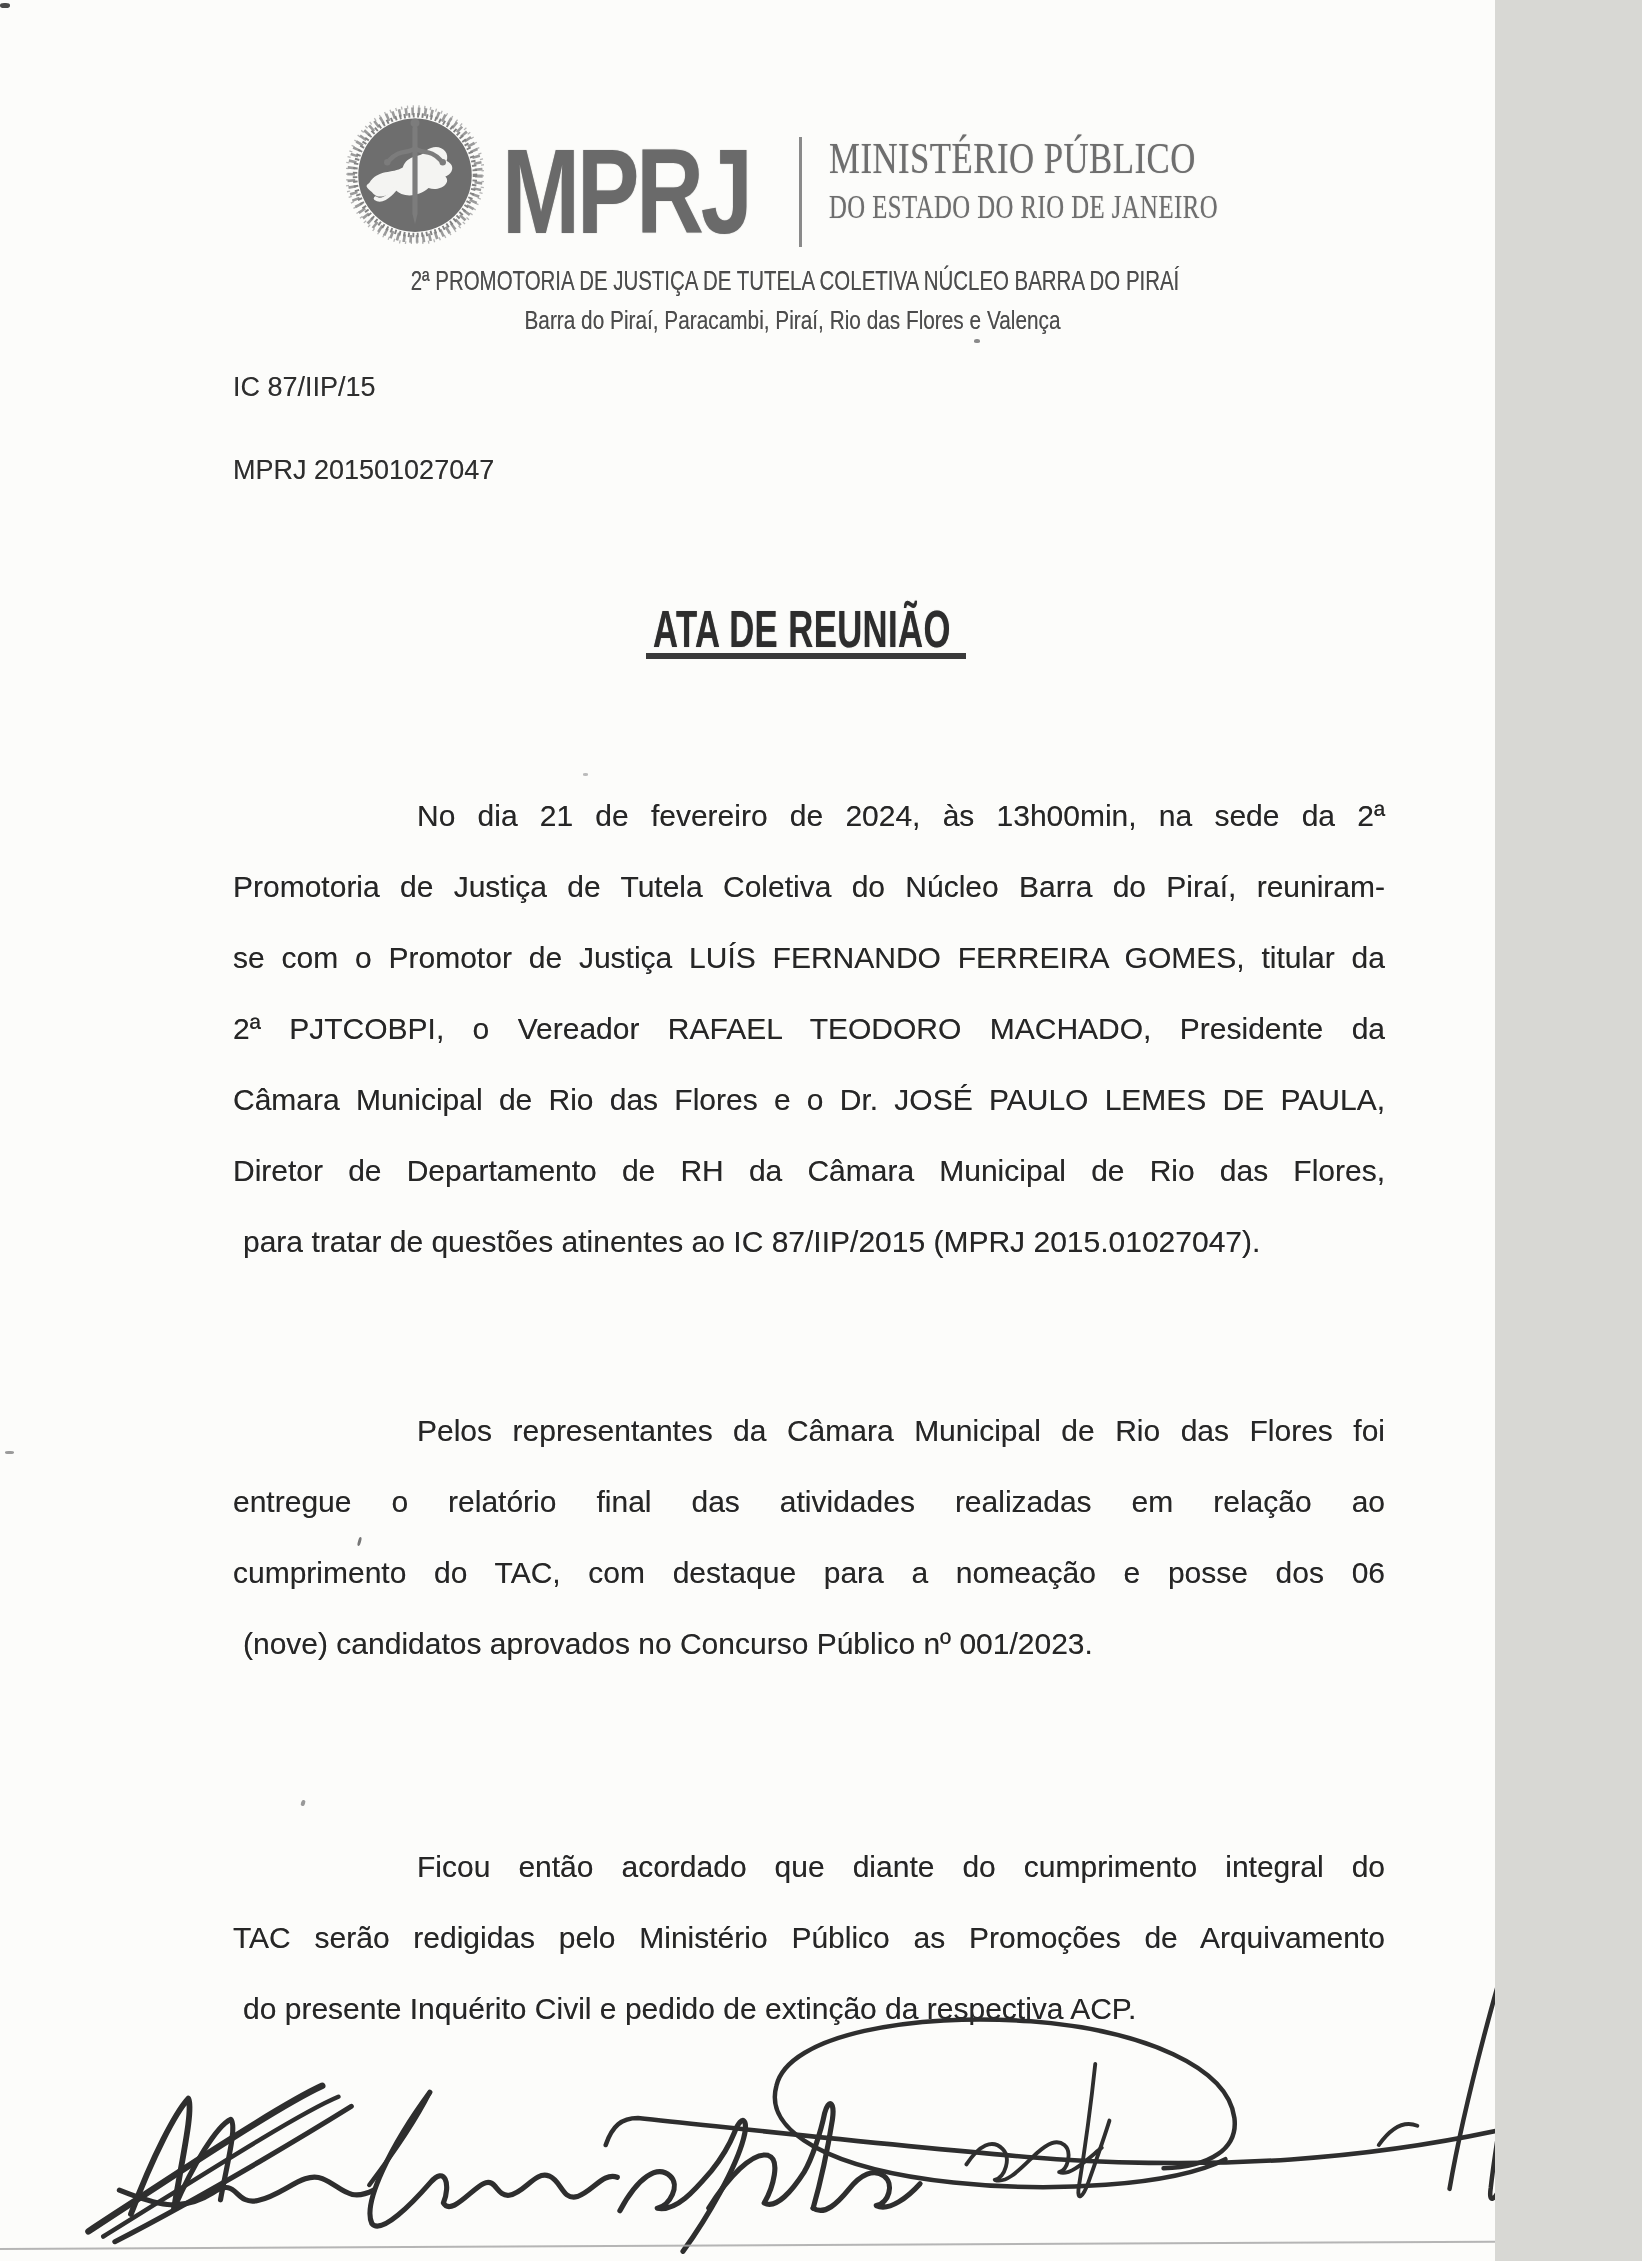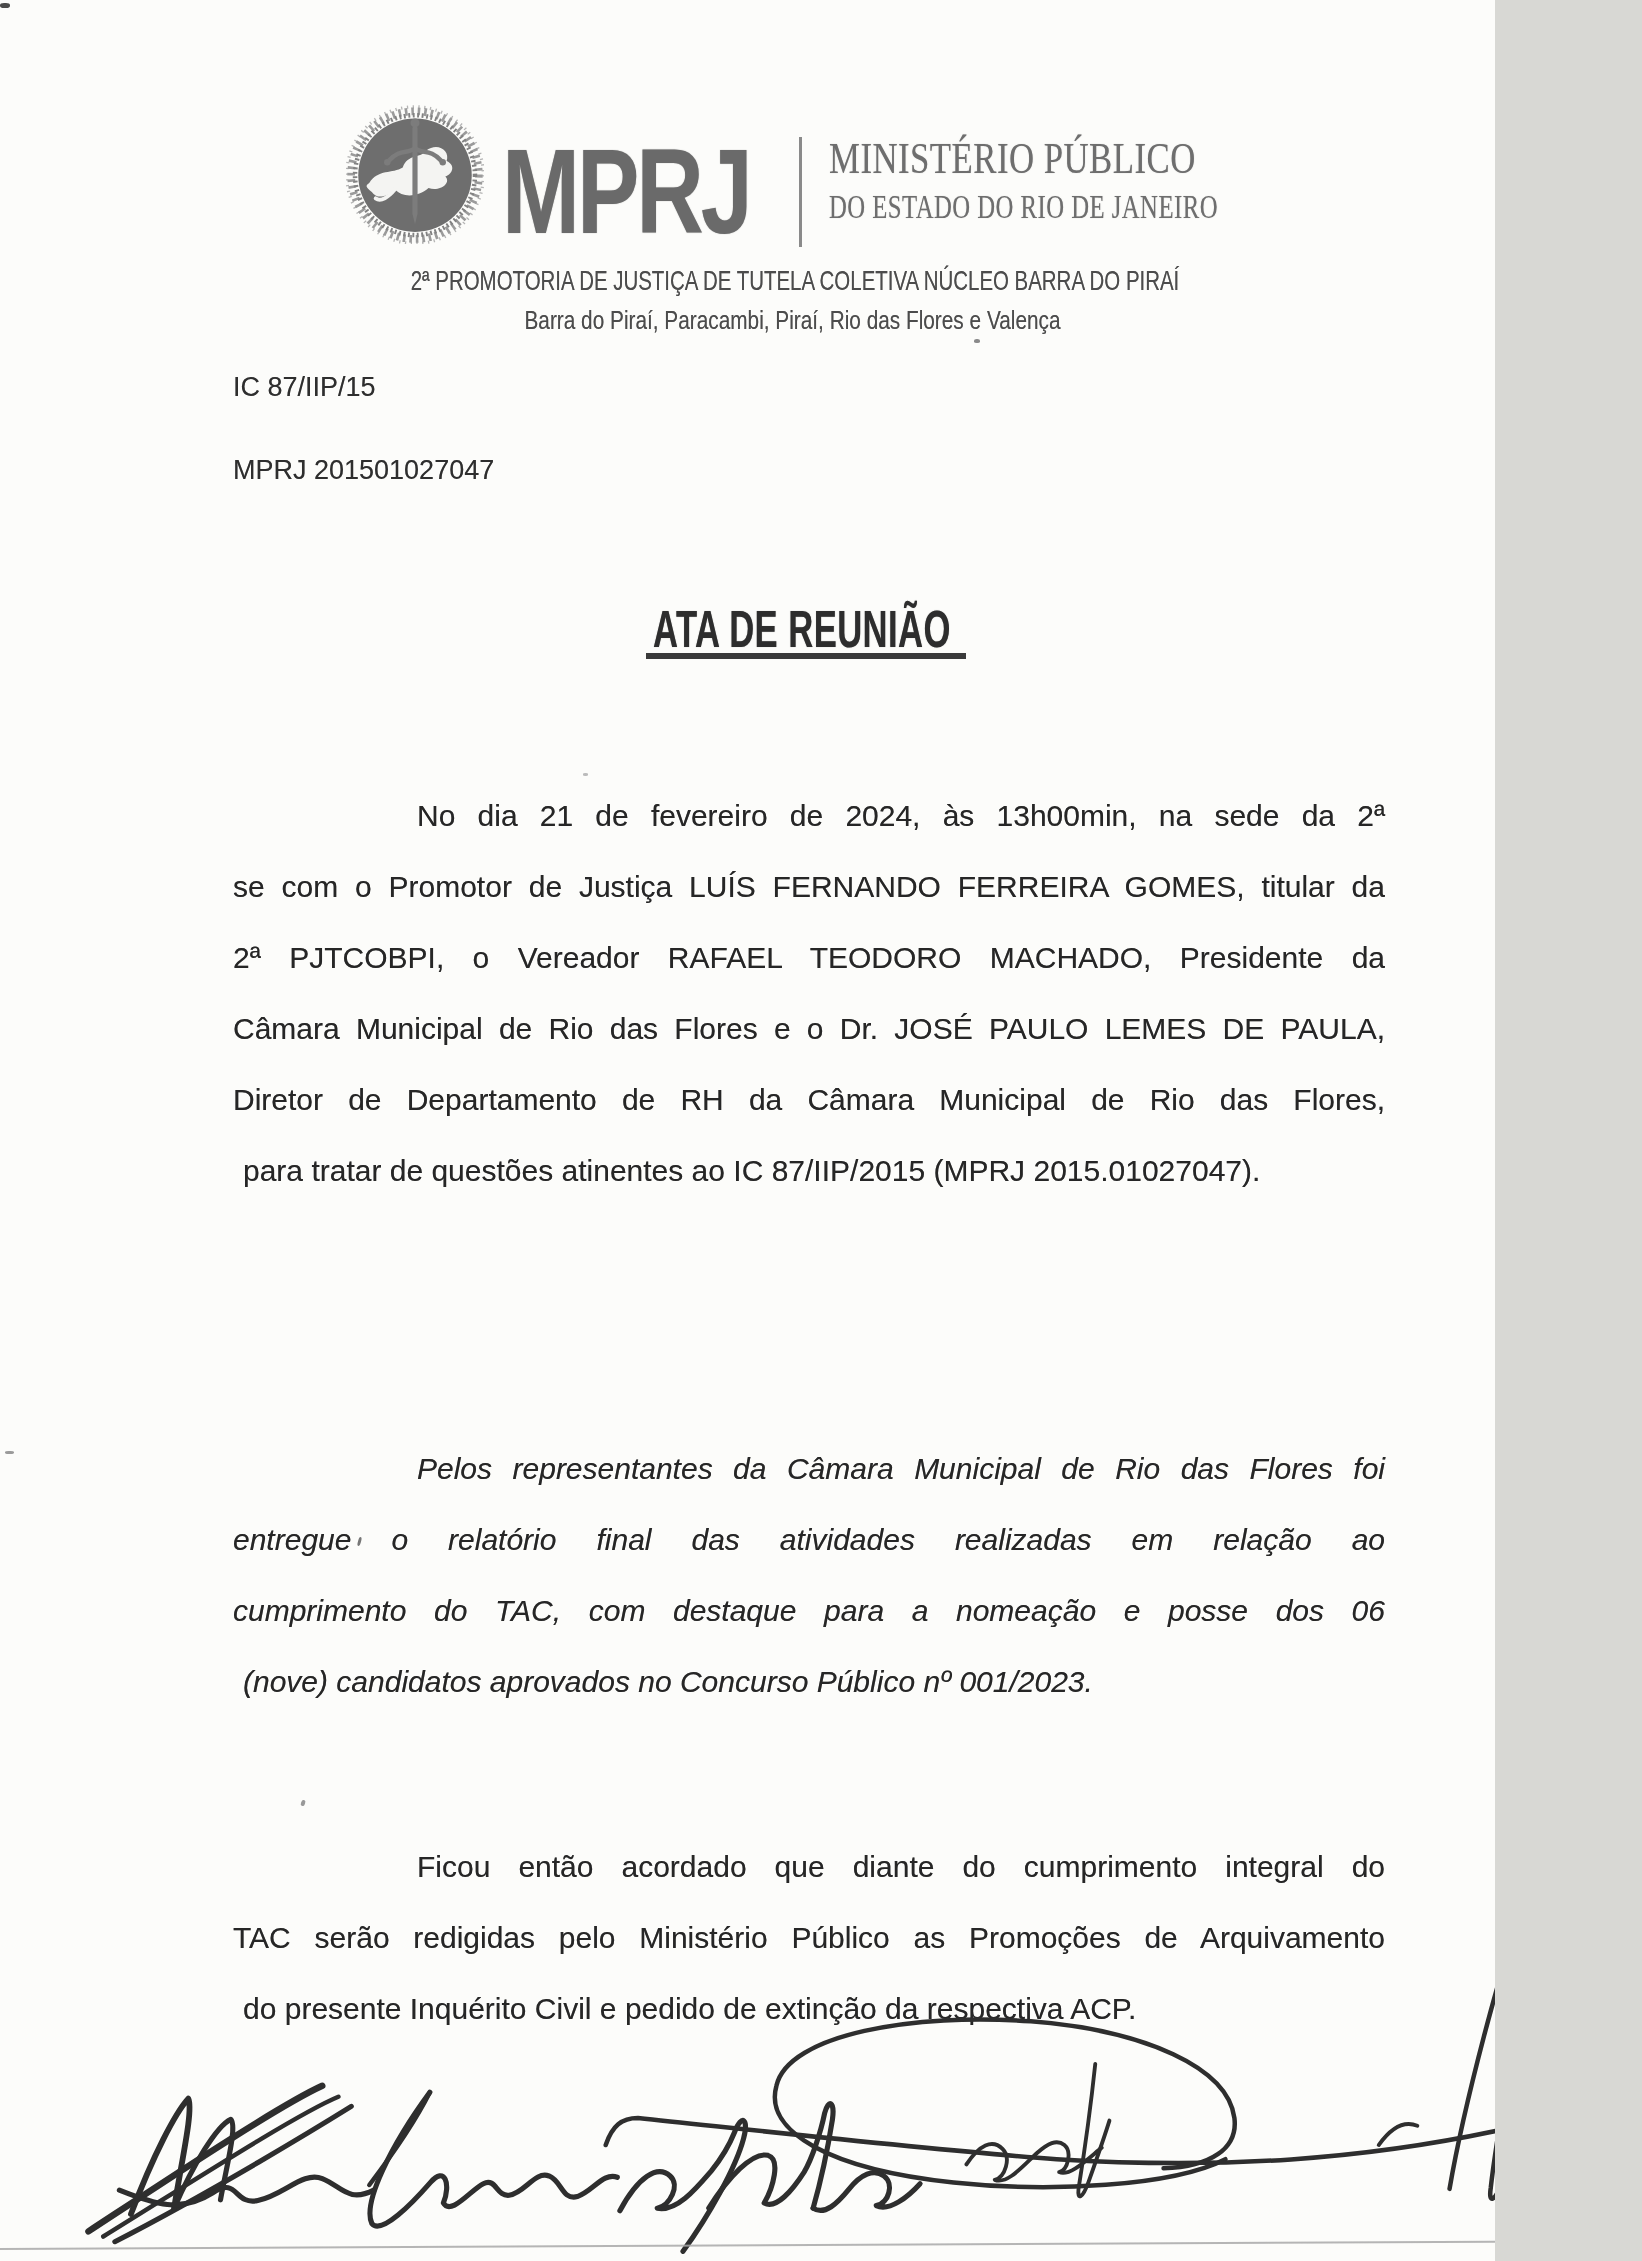--- a/index.html
+++ b/index.html
@@ -44,21 +44,21 @@
     text-shadow:0 0 1px rgba(30,30,30,.5);
   }
   #title-underline{position:absolute;left:646px;top:653px;width:320px;height:6.4px;background:#3a3a3a;}
   
   .para{position:absolute;left:233px;width:1152px;font-size:30px;
     text-shadow:0 0 0.6px rgba(35,35,35,.5);}
   .ln{height:71px;line-height:71px;text-align:justify;text-align-last:justify;white-space:normal;}
   .ln.first{text-indent:184px;}
   .ln.last{text-align:left;text-align-last:left;margin-left:10px;}
   #para1{top:780px;}
-  #para2{top:1433px;font-style:italic;}
+  #para2{top:1395px;}
   #para3{top:1831px;}
   
   #signatures{position:absolute;left:0;top:0;width:1643px;height:2261px;pointer-events:none;}
   #bottom-scan-line{position:absolute;left:-3.9px;top:2244px;width:1651px;height:1.9px;background:#a8a8a8;
     transform:rotate(-0.28deg);opacity:.85;}
   .speck{position:absolute;border-radius:40%;}
 </style>
 </head>
 <body>
 
@@ -87,20 +87,21 @@
   <div id="subtitle2" class="subtitle">Barra do Piraí, Paracambi, Piraí, Rio das Flores e Valença</div>
 
   <div id="ref-ic" class="ref">IC 87/IIP/15</div>
   <div id="ref-mprj" class="ref">MPRJ 201501027047</div>
 
   <div id="doc-title">ATA DE REUNIÃO</div>
   <div id="title-underline"></div>
 
   <section id="para1" class="para">
     <div class="ln first">No dia 21 de fevereiro de 2024, às 13h00min, na sede da 2ª</div>
+    <div class="ln">Promotoria de Justiça de Tutela Coletiva do Núcleo Barra do Piraí, reuniram-</div>
     <div class="ln">se com o Promotor de Justiça LUÍS FERNANDO FERREIRA GOMES, titular da</div>
     <div class="ln">2ª PJTCOBPI, o Vereador RAFAEL TEODORO MACHADO, Presidente da</div>
     <div class="ln">Câmara Municipal de Rio das Flores e o Dr. JOSÉ PAULO LEMES DE PAULA,</div>
     <div class="ln">Diretor de Departamento de RH da Câmara Municipal de Rio das Flores,</div>
     <div class="ln last">para tratar de questões atinentes ao IC 87/IIP/2015 (MPRJ 2015.01027047).</div>
   </section>
 
   <section id="para2" class="para">
     <div class="ln first">Pelos representantes da Câmara Municipal de Rio das Flores foi</div>
     <div class="ln">entregue o relatório final das atividades realizadas em relação ao</div>

